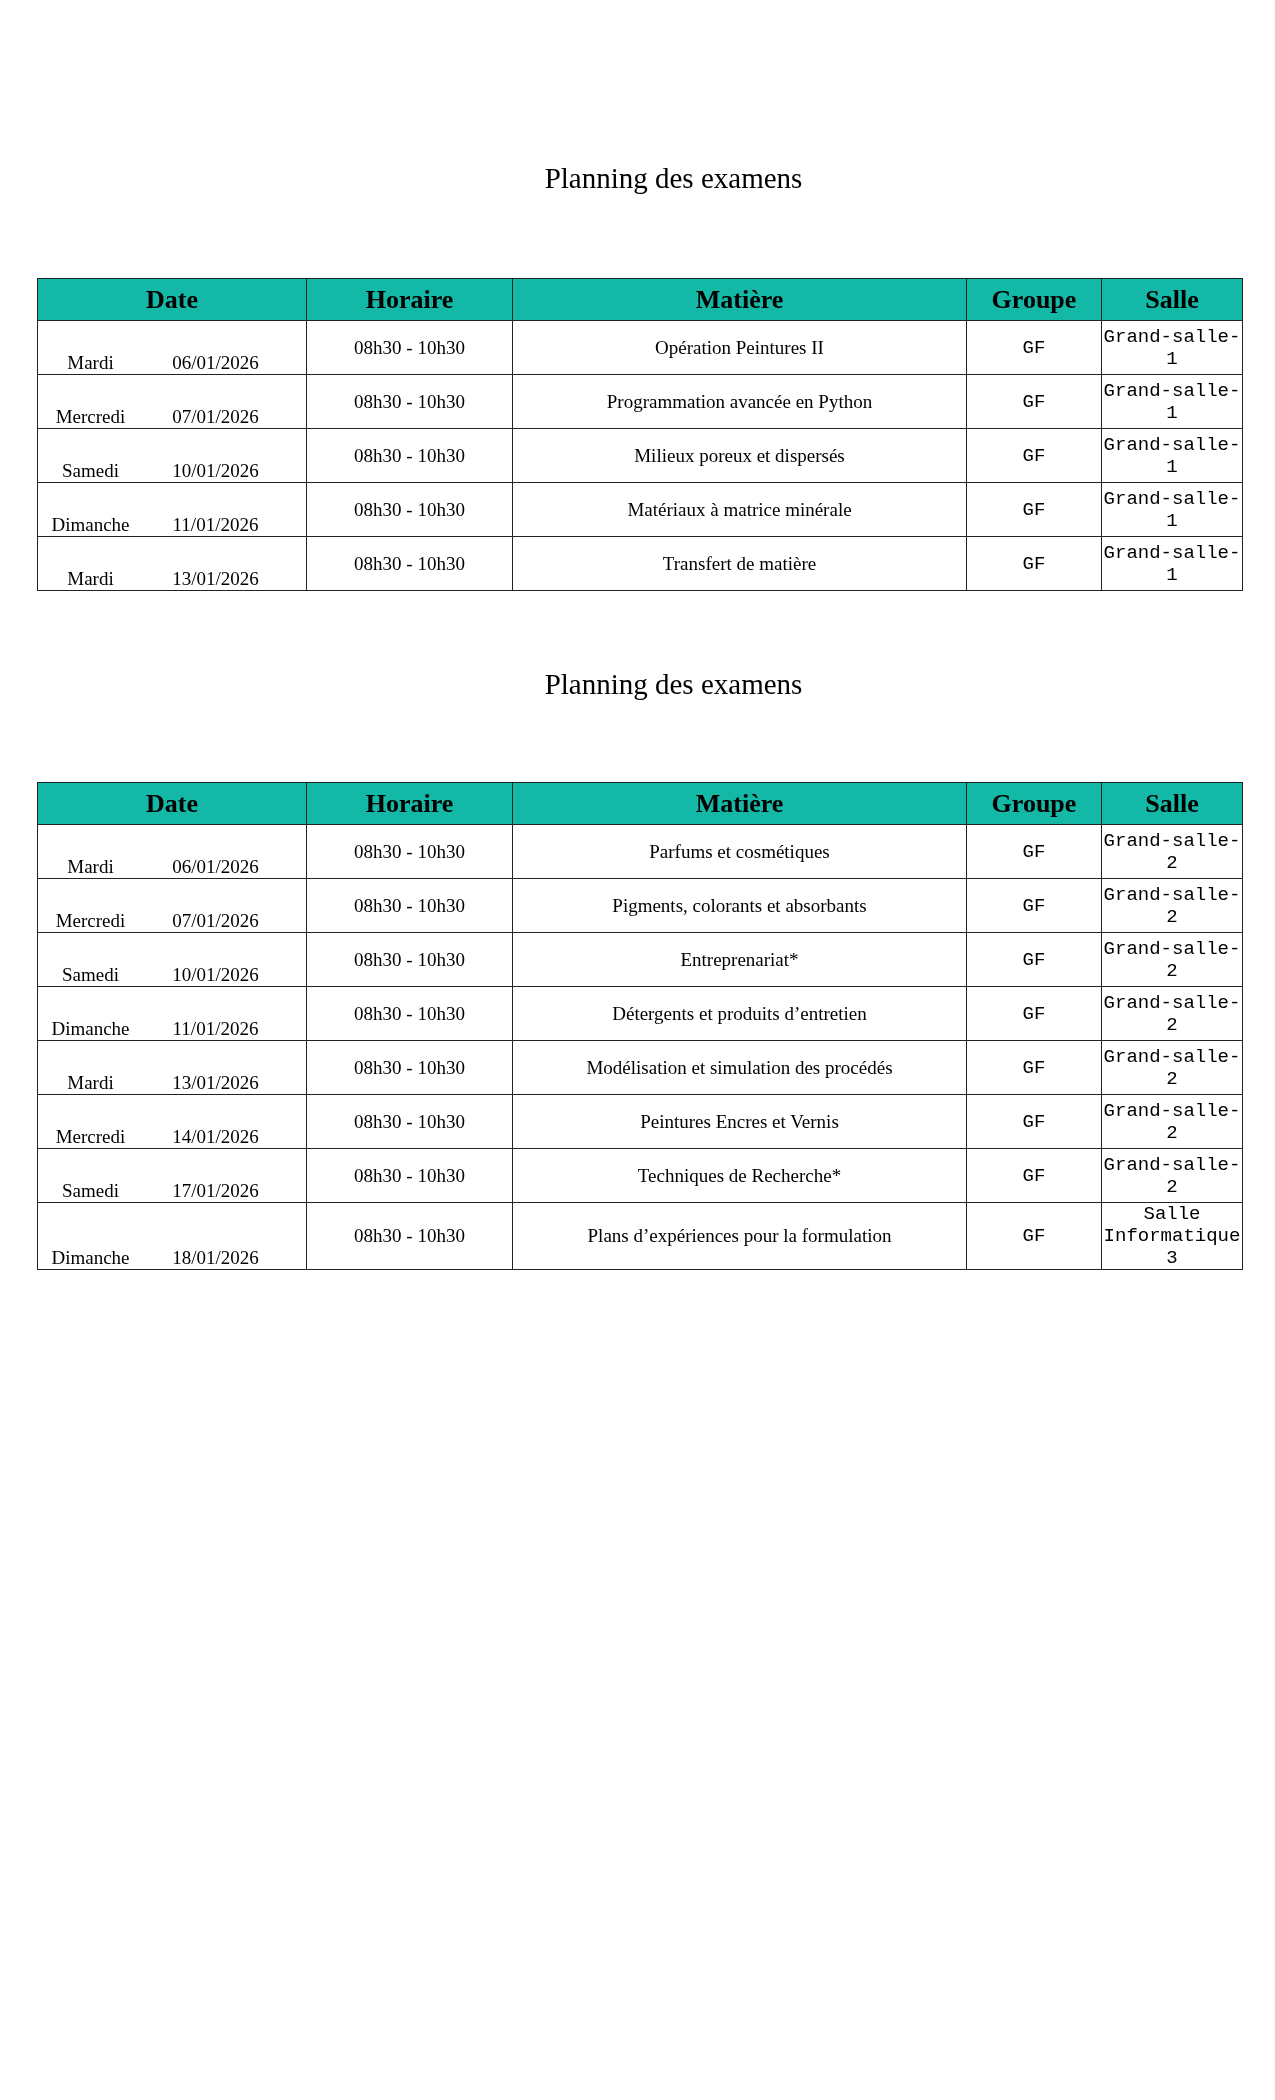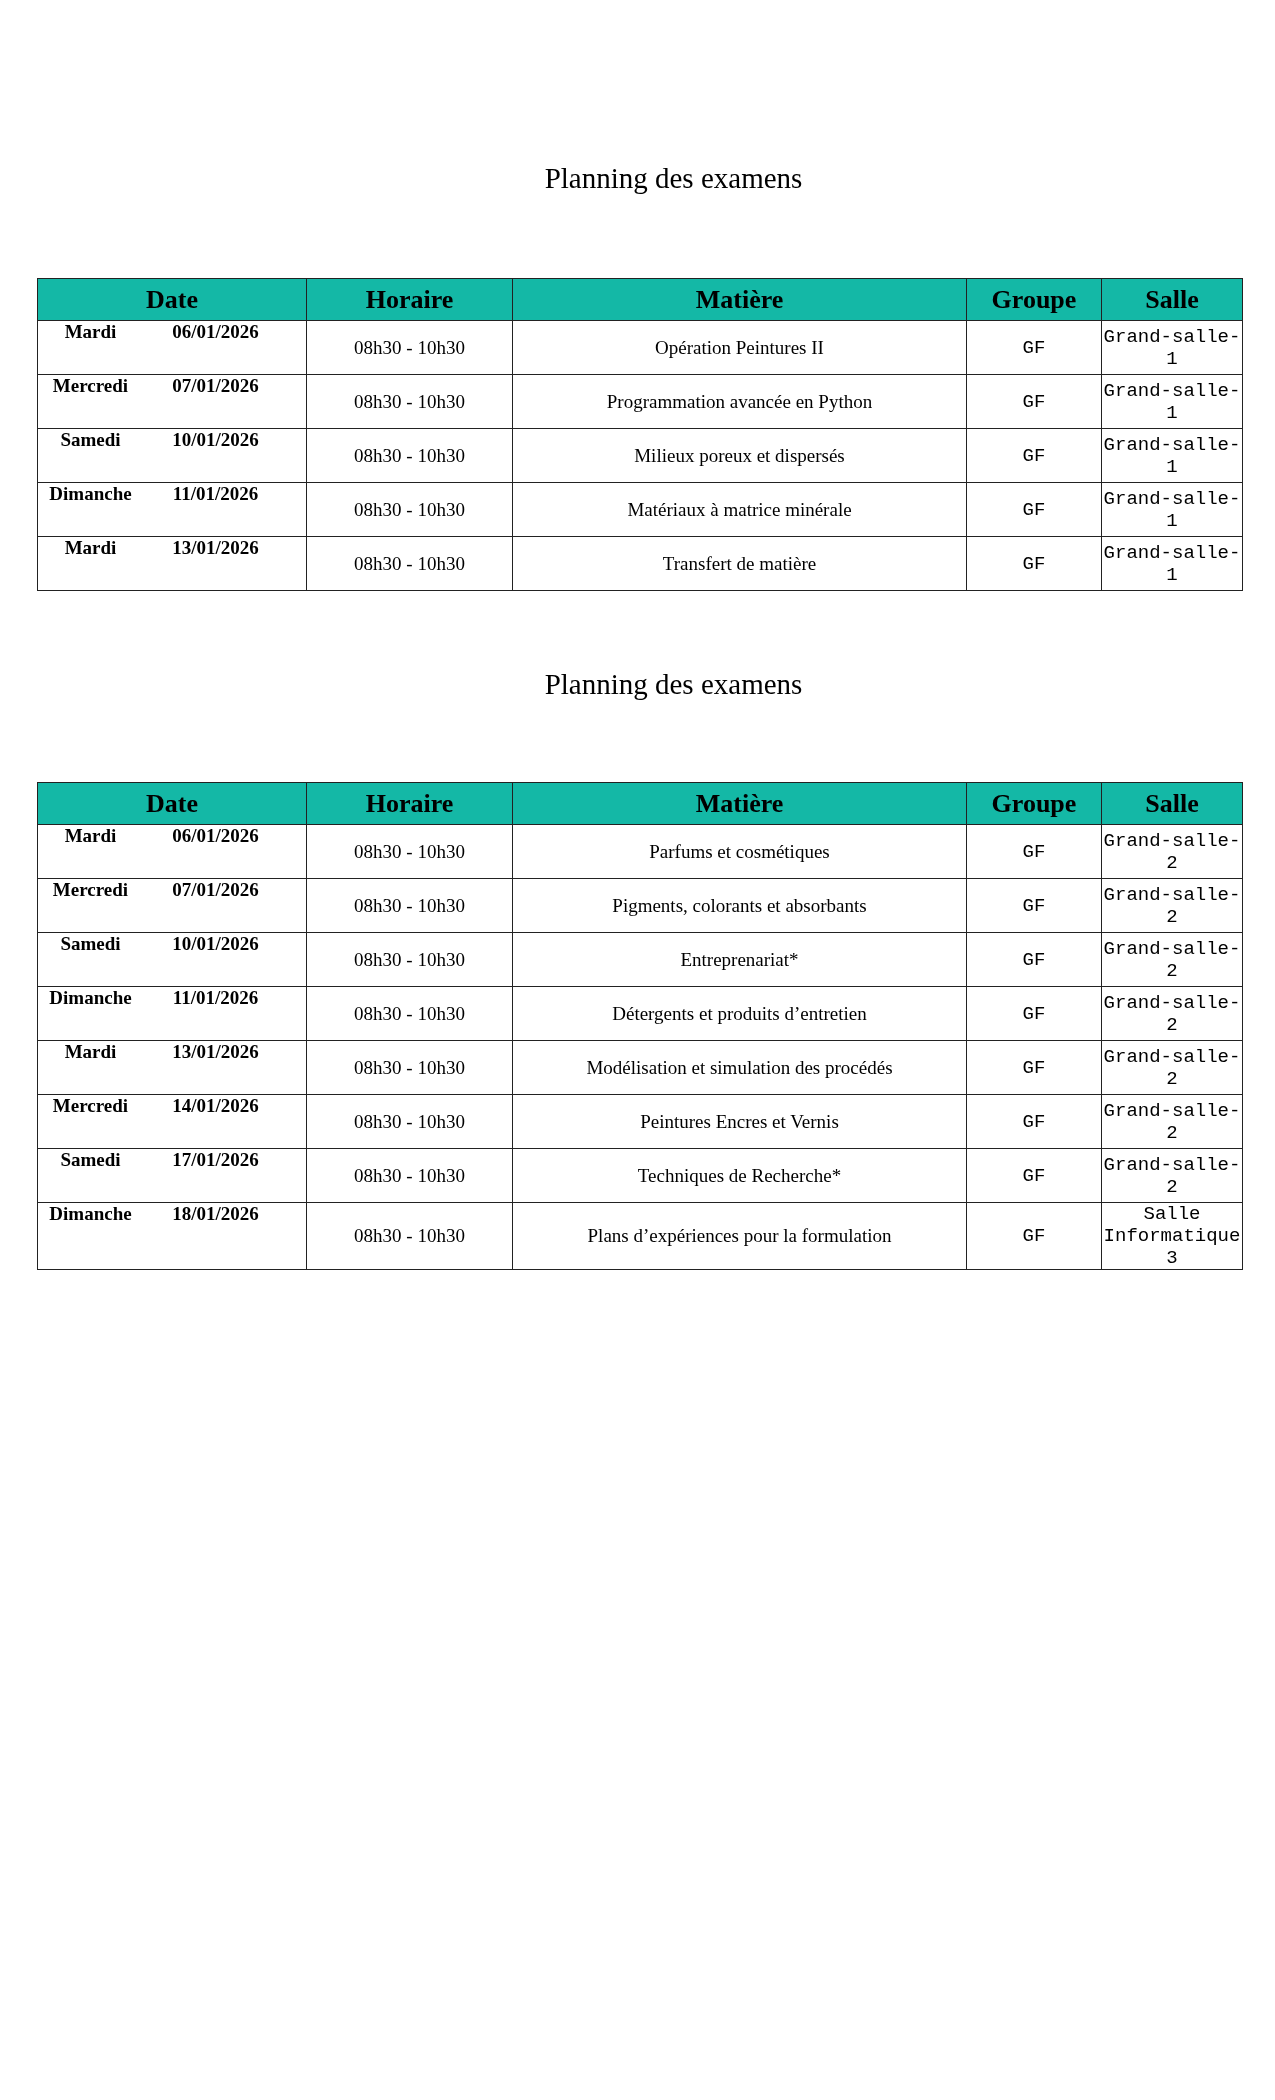--- a/index.html
+++ b/index.html
@@ -22,21 +22,21 @@
     table.sched th {
       background: #14b8a6; font-weight: bold; font-size: 26px; height: 41px;
     }
     table.sched td { font-size: 19px; height: 53px; }
     table.sched tr.tall td { height: 55px; }
     .c-date { width: 268px; }
     .c-hor { width: 205px; }
     .c-mat { width: 453px; }
     .c-grp { width: 134px; }
     .c-sal { width: 140px; }
-    .date-wrap { display: flex; align-items: flex-start; height: 100%; font-weight: bold; }
+    .date-wrap { display: flex; align-items: flex-end; height: 100%; }
     .day { width: 105px; text-align: center; }
     .dt { width: 145px; text-align: center; }
     td.sans { font-family: Liberation Mono, monospace; font-size: 17px; }
     td.sans.multi { line-height: 22px; }
   </style>
 </head>
 <body>
 
 <div class="title" id="title1">
   <div>Planning des examens</div>

